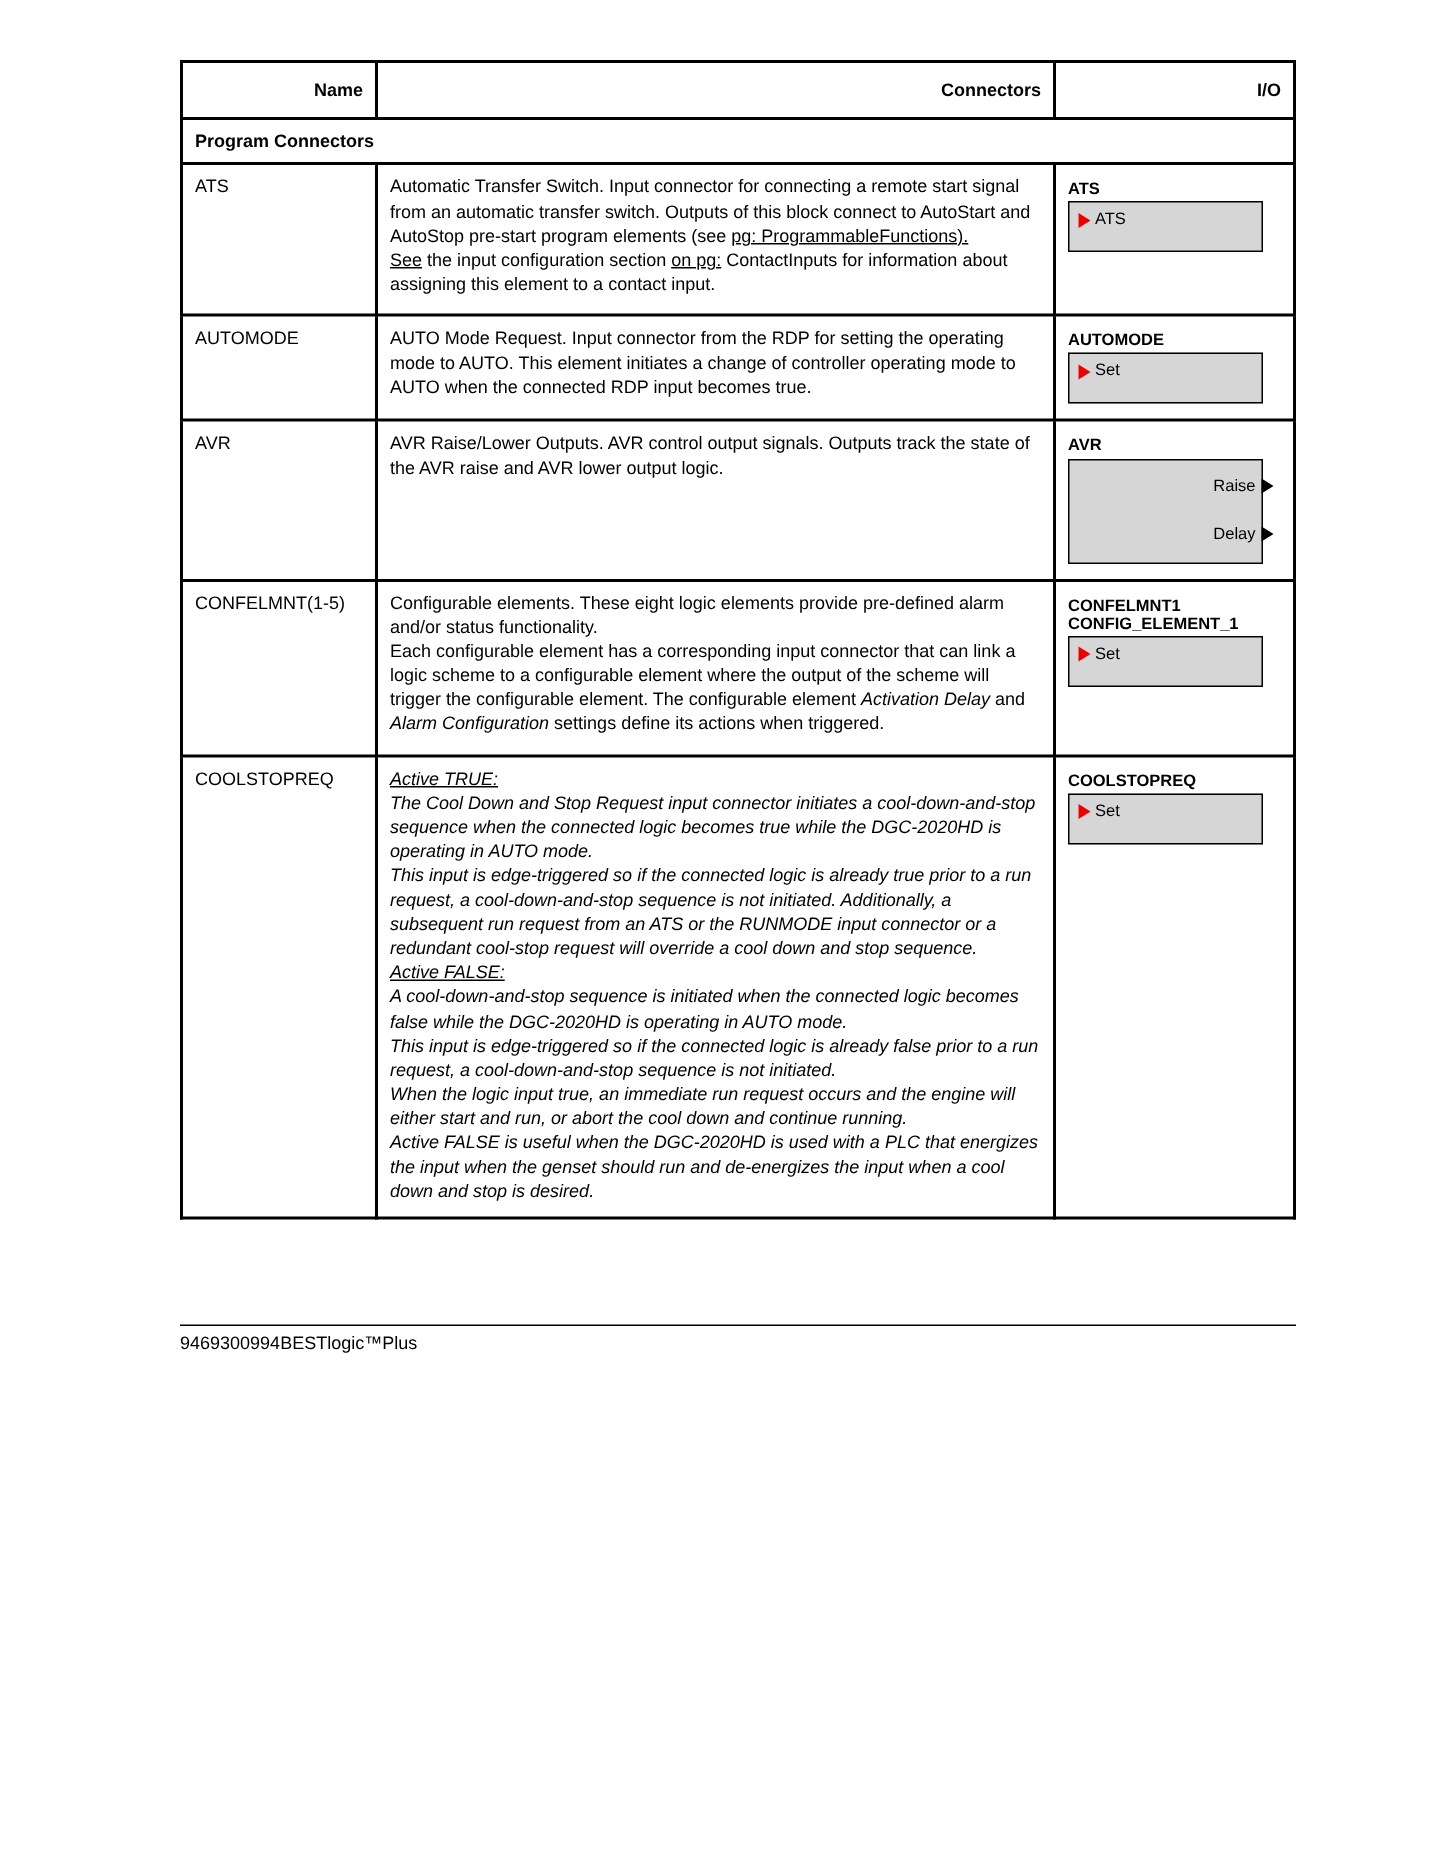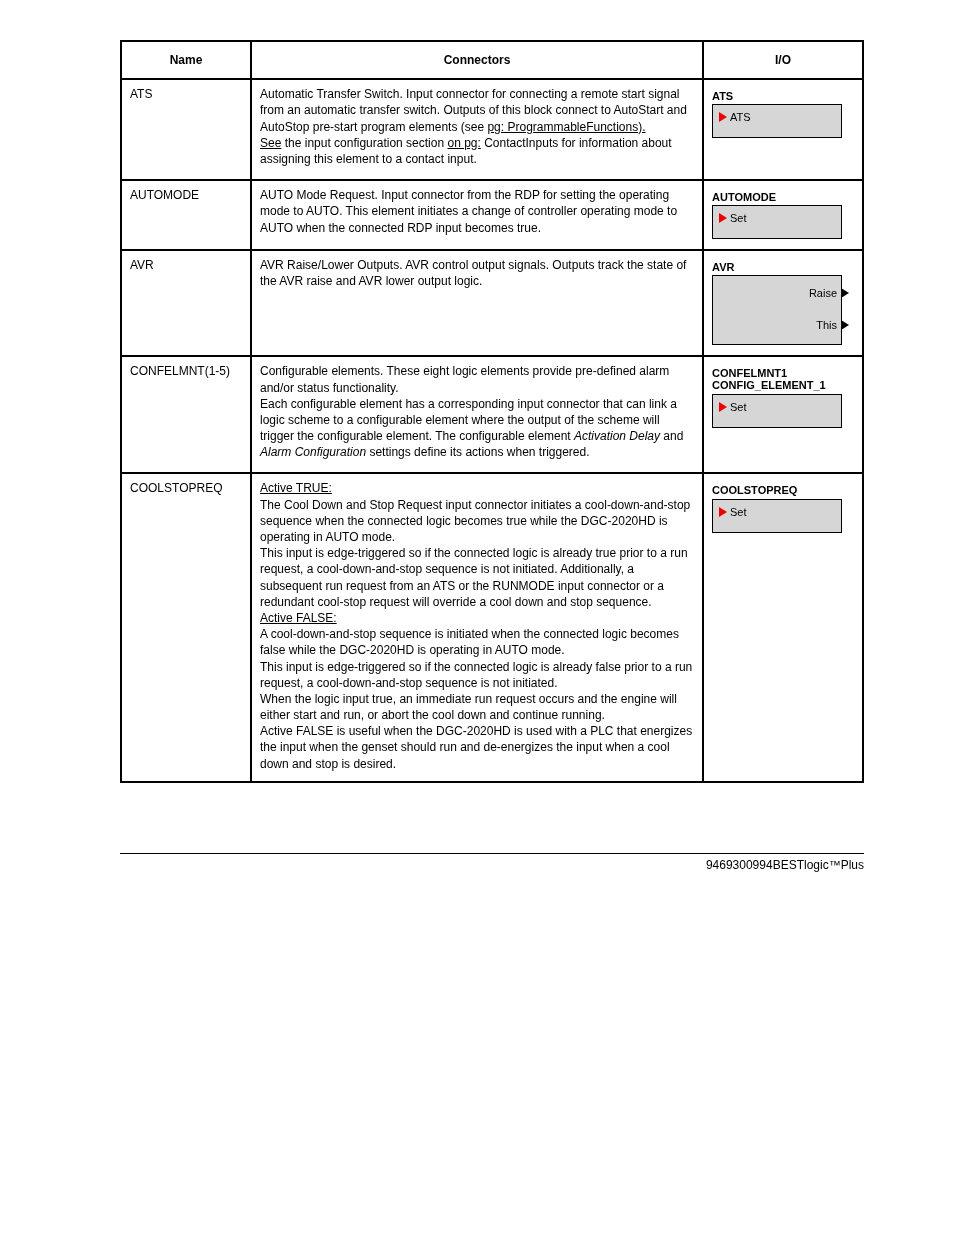--- a/index.html
+++ b/index.html
@@ -22,21 +22,21 @@
   }
   table.main th, table.main td {
     border: 2px solid #000;
     vertical-align: top;
     padding: 6px 8px;
     font-size: 12px;
     line-height: 1.35;
   }
   table.main th {
     font-weight: bold;
-    text-align: center;
+    text-align: right;
     padding: 10px 8px;
   }
   col.c1 { width: 130px; }
   col.c2 { width: auto; }
   col.c3 { width: 160px; }
   .section-row td {
     font-weight: bold;
     padding: 2px 8px;
   }
   .iconbox-wrap {
@@ -78,28 +78,28 @@
     border-bottom: 5px solid transparent;
     border-left: 8px solid #000;
   }
   .out-label {
     position: absolute;
     right: 4px;
     font-size: 11px;
   }
   .desc p { margin: 0 0 6px 0; }
   .desc .u { text-decoration: underline; }
-  .tight p { margin: 0 0 3px 0; }
+  .tight p { margin: 0 0 3px 0; font-style: italic; }
   .footer {
     margin-top: 70px;
     border-top: 1px solid #000;
     padding-top: 4px;
     font-size: 12px;
     display: flex;
-    justify-content: flex-end;
+    justify-content: flex-start;
   }
   .name-cell { font-weight: normal; }
   .inline-label { vertical-align: middle; }
 </style>
 </head>
 <body>
 
 <div class="page">
   <table class="main">
     <colgroup>
@@ -108,20 +108,23 @@
         <col class="c3">
     </colgroup>
     <thead>
       <tr>
         <th>Name</th>
         <th>Connectors</th>
         <th>I/O</th>
       </tr>
     </thead>
     <tbody>
+      <tr class="section-row">
+        <td colspan="3">Program Connectors</td>
+      </tr>
 
       <tr>
         <td class="name-cell">ATS</td>
         <td class="desc">
           <p>Automatic Transfer Switch. Input connector for connecting a remote start signal from an automatic transfer switch. Outputs of this block connect to AutoStart and AutoStop pre-start program elements (see <span class="u">pg: ProgrammableFunctions).</span><br><span class="u">See</span> the input configuration section <span class="u">on pg:</span> ContactInputs for information about assigning this element to a contact input.</p>
         </td>
         <td>
           <div class="iconbox-wrap">
             <div class="iconbox-title">ATS</div>
             <div class="iconbox">
@@ -150,21 +153,21 @@
         <td class="name-cell">AVR</td>
         <td class="desc">
           <p>AVR Raise/Lower Outputs. AVR control output signals. Outputs track the state of the AVR raise and AVR lower output logic.</p>
         </td>
         <td>
           <div class="iconbox-wrap">
             <div class="iconbox-title">AVR</div>
             <div class="iconbox tall">
               <span class="out-label" style="top:10px;padding-left:48px;">Raise</span>
               <span class="tri-right-out" style="top:12px;"></span>
-              <span class="out-label" style="top:42px;">This</span>
+              <span class="out-label" style="top:42px;">Delay</span>
               <span class="tri-right-out" style="top:44px;"></span>
             </div>
           </div>
         </td>
       </tr>
 
       <tr>
         <td class="name-cell">CONFELMNT(1-5)</td>
         <td class="desc">
           <p>Configurable elements. These eight logic elements provide pre-defined alarm and/or status functionality.<br>Each configurable element has a corresponding input connector that can link a logic scheme to a configurable element where the output of the scheme will trigger the configurable element. The configurable element <em>Activation Delay</em> and <em>Alarm Configuration</em> settings define its actions when triggered.</p>

